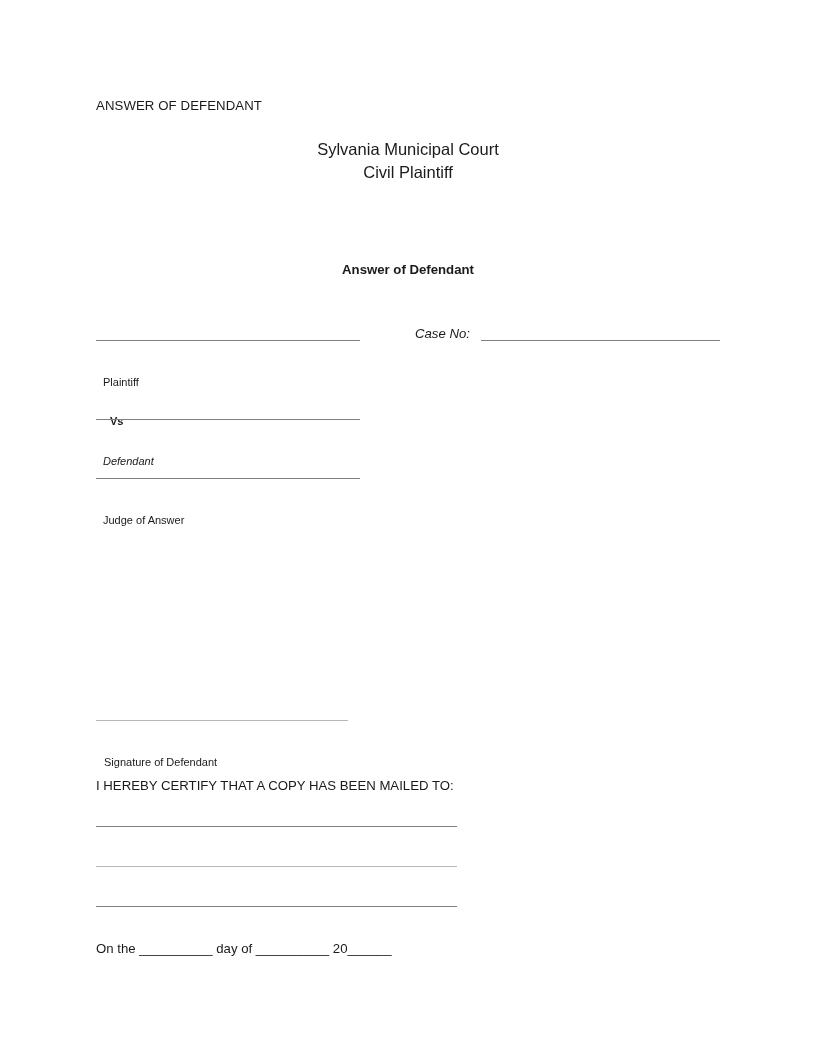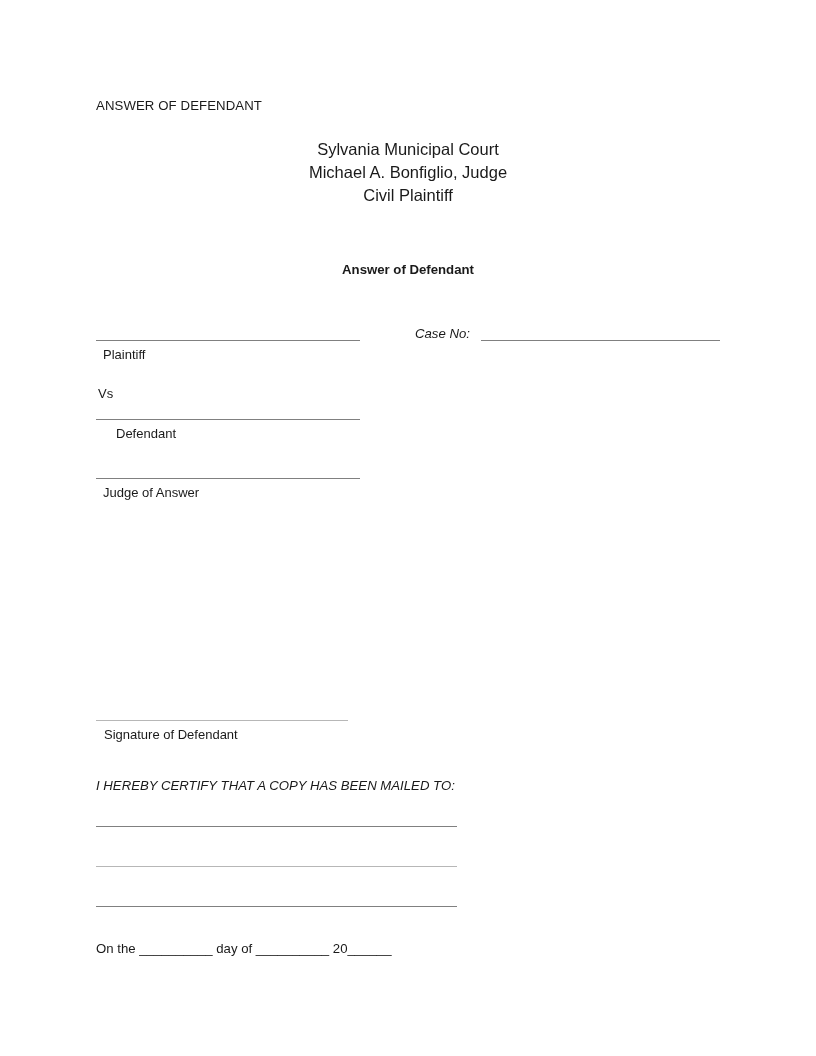--- a/index.html
+++ b/index.html
@@ -56,44 +56,44 @@
   
   .rule {
     position: absolute;
     height: 0;
     border-top: 1px solid #808080;
   }
   .rule.light { border-top-color: #b7b7b7; }
 
   .field-label {
     position: absolute;
-    font-size: 13px;
+    font-size: 11px;
     line-height: 17px;
     white-space: nowrap;
+    margin-top: 28px;
   }
 
   .caseno-label {
     position: absolute;
     left: 415px;
     top: 325px;
     font-size: 13.2px;
     line-height: 17px;
     white-space: nowrap;
     font-style: italic;
   }
 
   
   .certify {
     position: absolute;
     left: 96px;
     top: 777px;
     font-size: 13.2px;
     line-height: 18px;
     white-space: nowrap;
-    font-style: italic;
   }
 
   
   .dateline {
     position: absolute;
     left: 96px;
     top: 940px;
     font-size: 13.2px;
     line-height: 18px;
     white-space: nowrap;
@@ -101,36 +101,35 @@
 </style>
 </head>
 <body>
 
 <div class="page">
 
   <div class="running-header">ANSWER OF DEFENDANT</div>
 
   <div class="court-heading">
     <span class="line">Sylvania Municipal Court</span>
-    <span class="line">Michael A. Bonfiglio, Judge</span>
     <span class="line">Civil Plaintiff</span>
   </div>
 
   <div class="doc-title">Answer of Defendant</div>
 
   <div class="rule" style="left:96px; top:340px; width:264px;"></div>
   <div class="field-label" style="left:103px; top:346px;">Plaintiff</div>
 
   <div class="caseno-label">Case No:</div>
   <div class="rule" style="left:481px; top:340px; width:239px;"></div>
 
-  <div class="field-label" style="left:98px; top:385px;">Vs</div>
+  <div class="field-label" style="left:110px; top:385px;font-weight:bold;">Vs</div>
 
   <div class="rule" style="left:96px; top:419px; width:264px;"></div>
-  <div class="field-label" style="left:116px; top:425px;">Defendant</div>
+  <div class="field-label" style="left:103px; top:425px;font-style:italic;">Defendant</div>
 
   <div class="rule" style="left:96px; top:478px; width:264px;"></div>
   <div class="field-label" style="left:103px; top:484px;">Judge of Answer</div>
 
   <div class="rule light" style="left:96px; top:720px; width:252px;"></div>
   <div class="field-label" style="left:104px; top:726px;">Signature of Defendant</div>
 
   <div class="certify">I HEREBY CERTIFY THAT A COPY HAS BEEN MAILED TO:</div>
 
   <div class="rule" style="left:96px; top:826px; width:361px;"></div>

